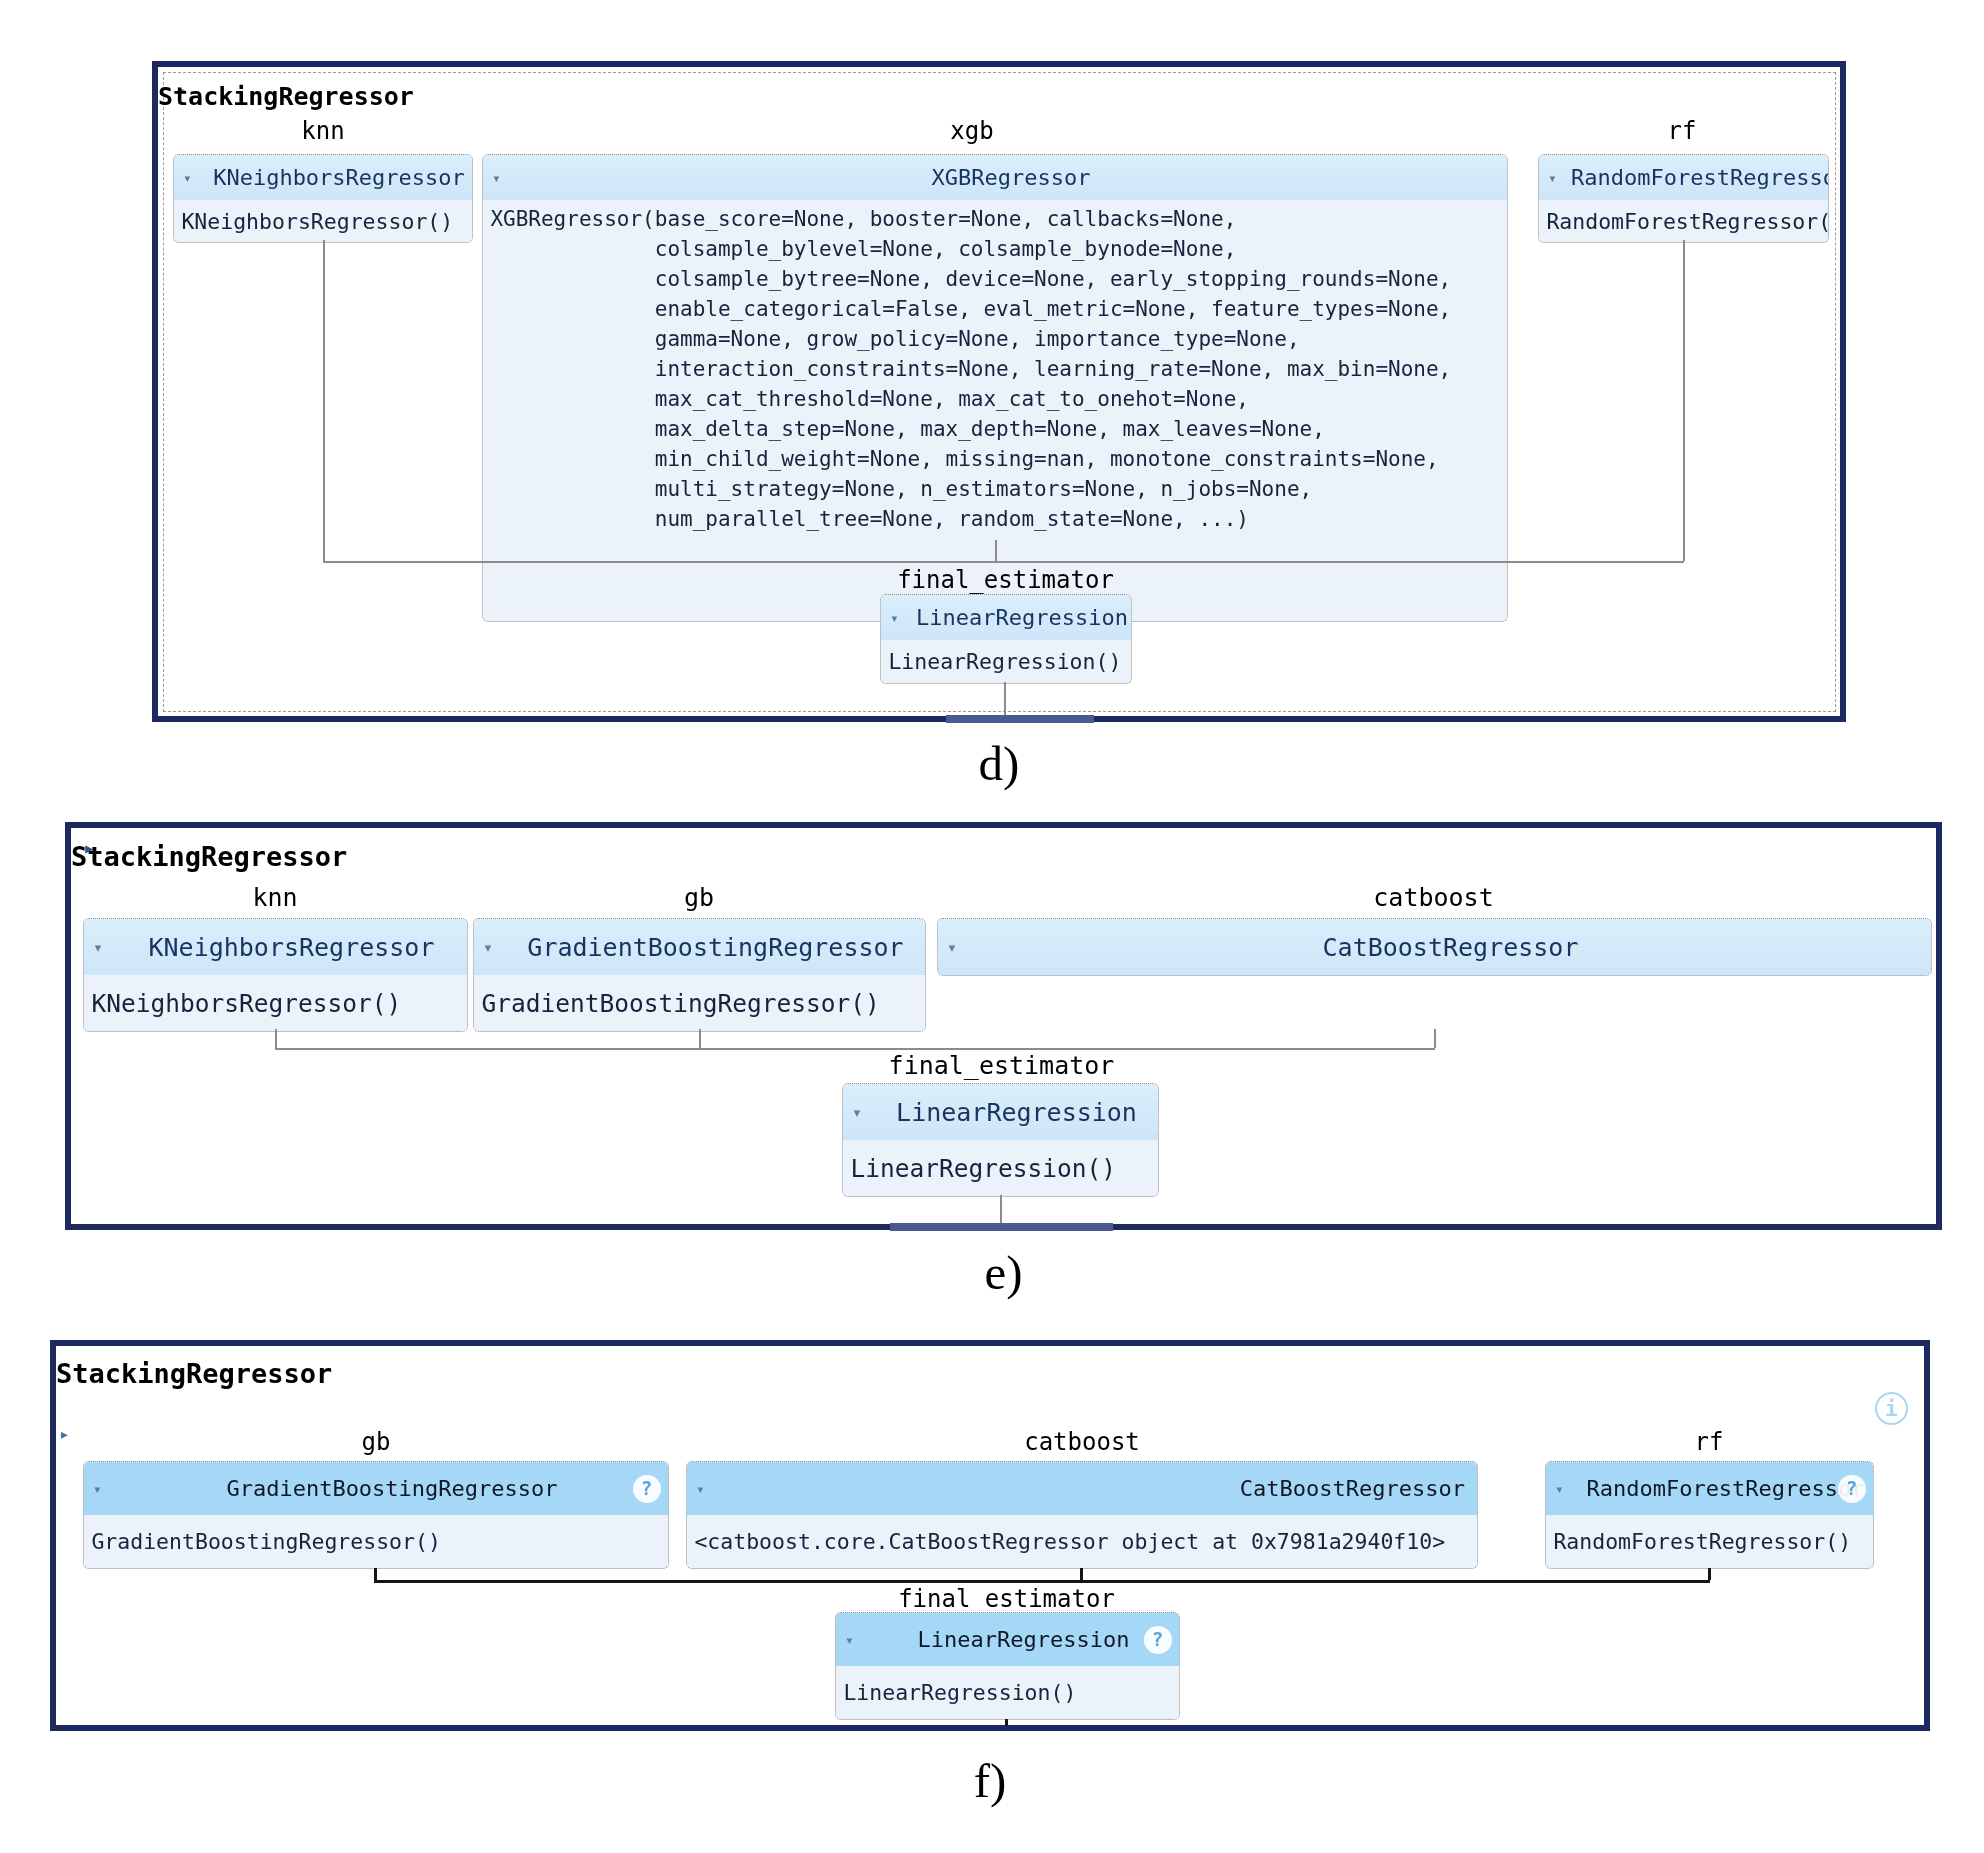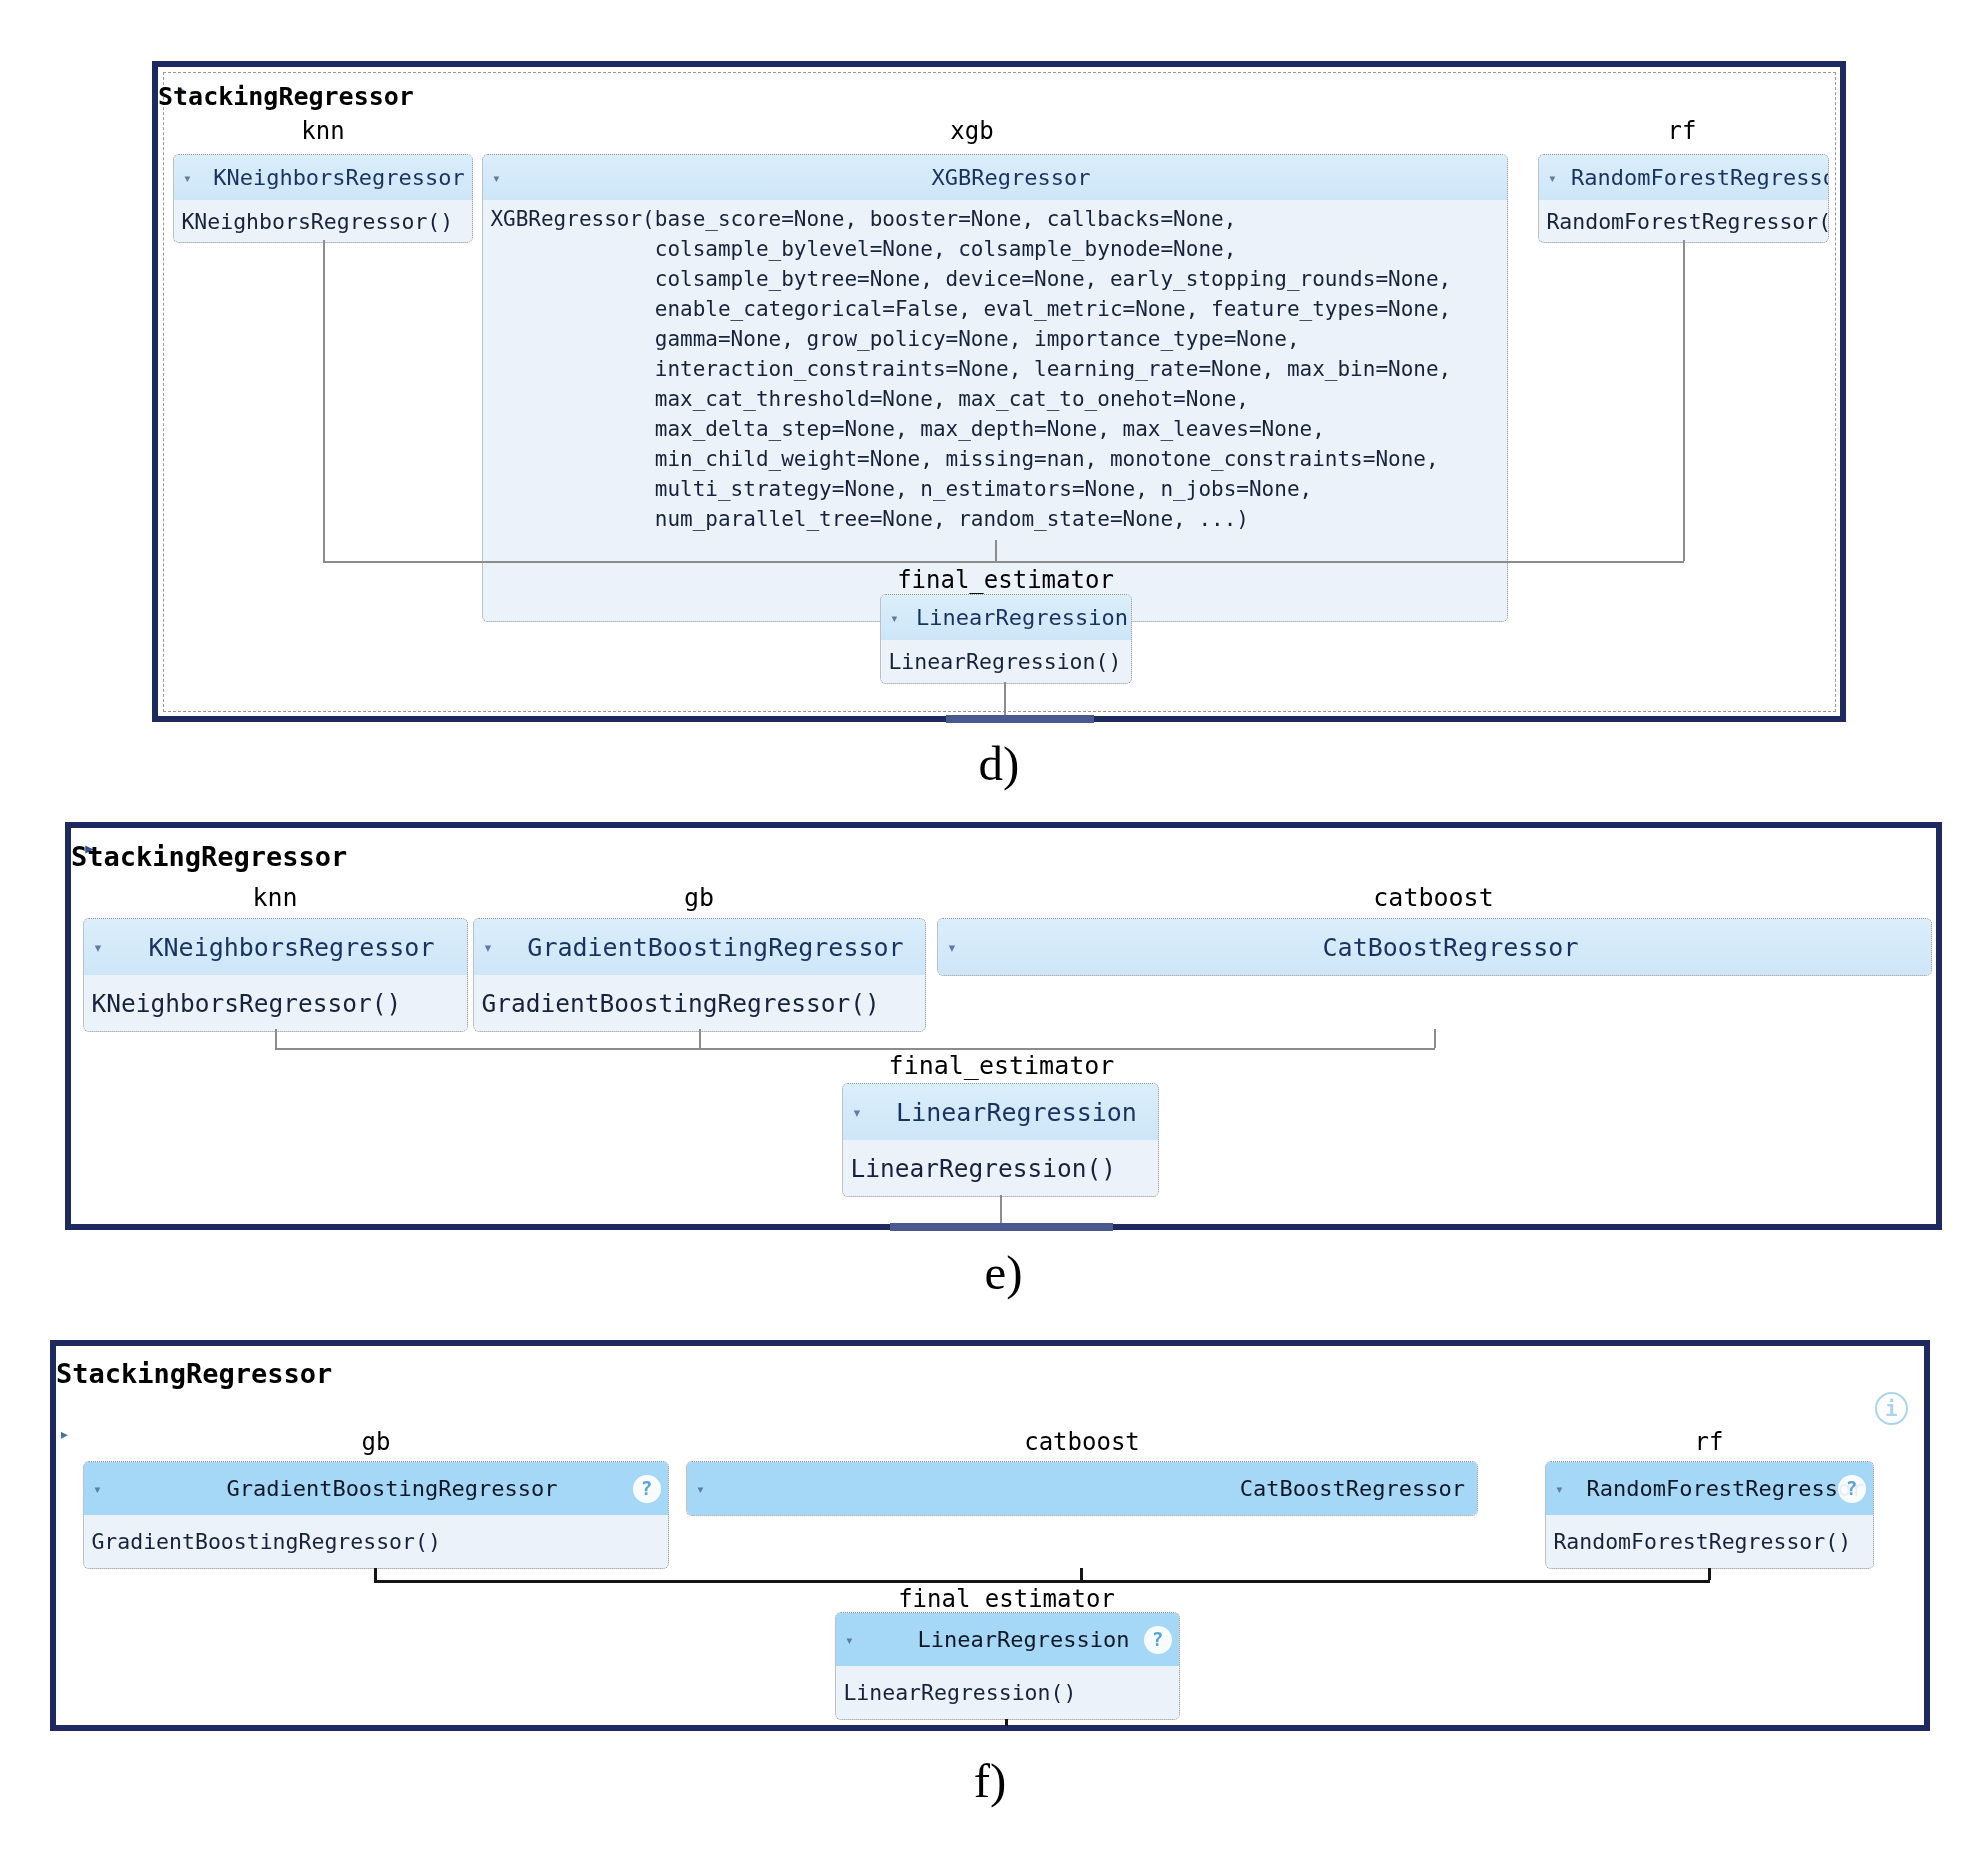--- a/index.html
+++ b/index.html
@@ -246,20 +246,21 @@
       <span class="help">?</span>
     </div>
     <div class="bd">GradientBoostingRegressor()</div>
   </div>
 
   <div class="ebox" style="left:630px;top:115px;width:792px;">
     <div class="hd hd-f">
       <span class="caret">▾</span>
       <span class="hd-name right">CatBoostRegressor</span>
     </div>
+    <div class="bd">&lt;catboost.core.CatBoostRegressor object at 0x7981a2940f10&gt;</div>
   </div>
 
   <div class="ebox" style="left:1489px;top:115px;width:329px;">
     <div class="hd hd-f">
       <span class="caret">▾</span>
       <span class="hd-name">RandomForestRegressor</span>
       <span class="help">?</span>
     </div>
     <div class="bd">RandomForestRegressor()</div>
   </div>

